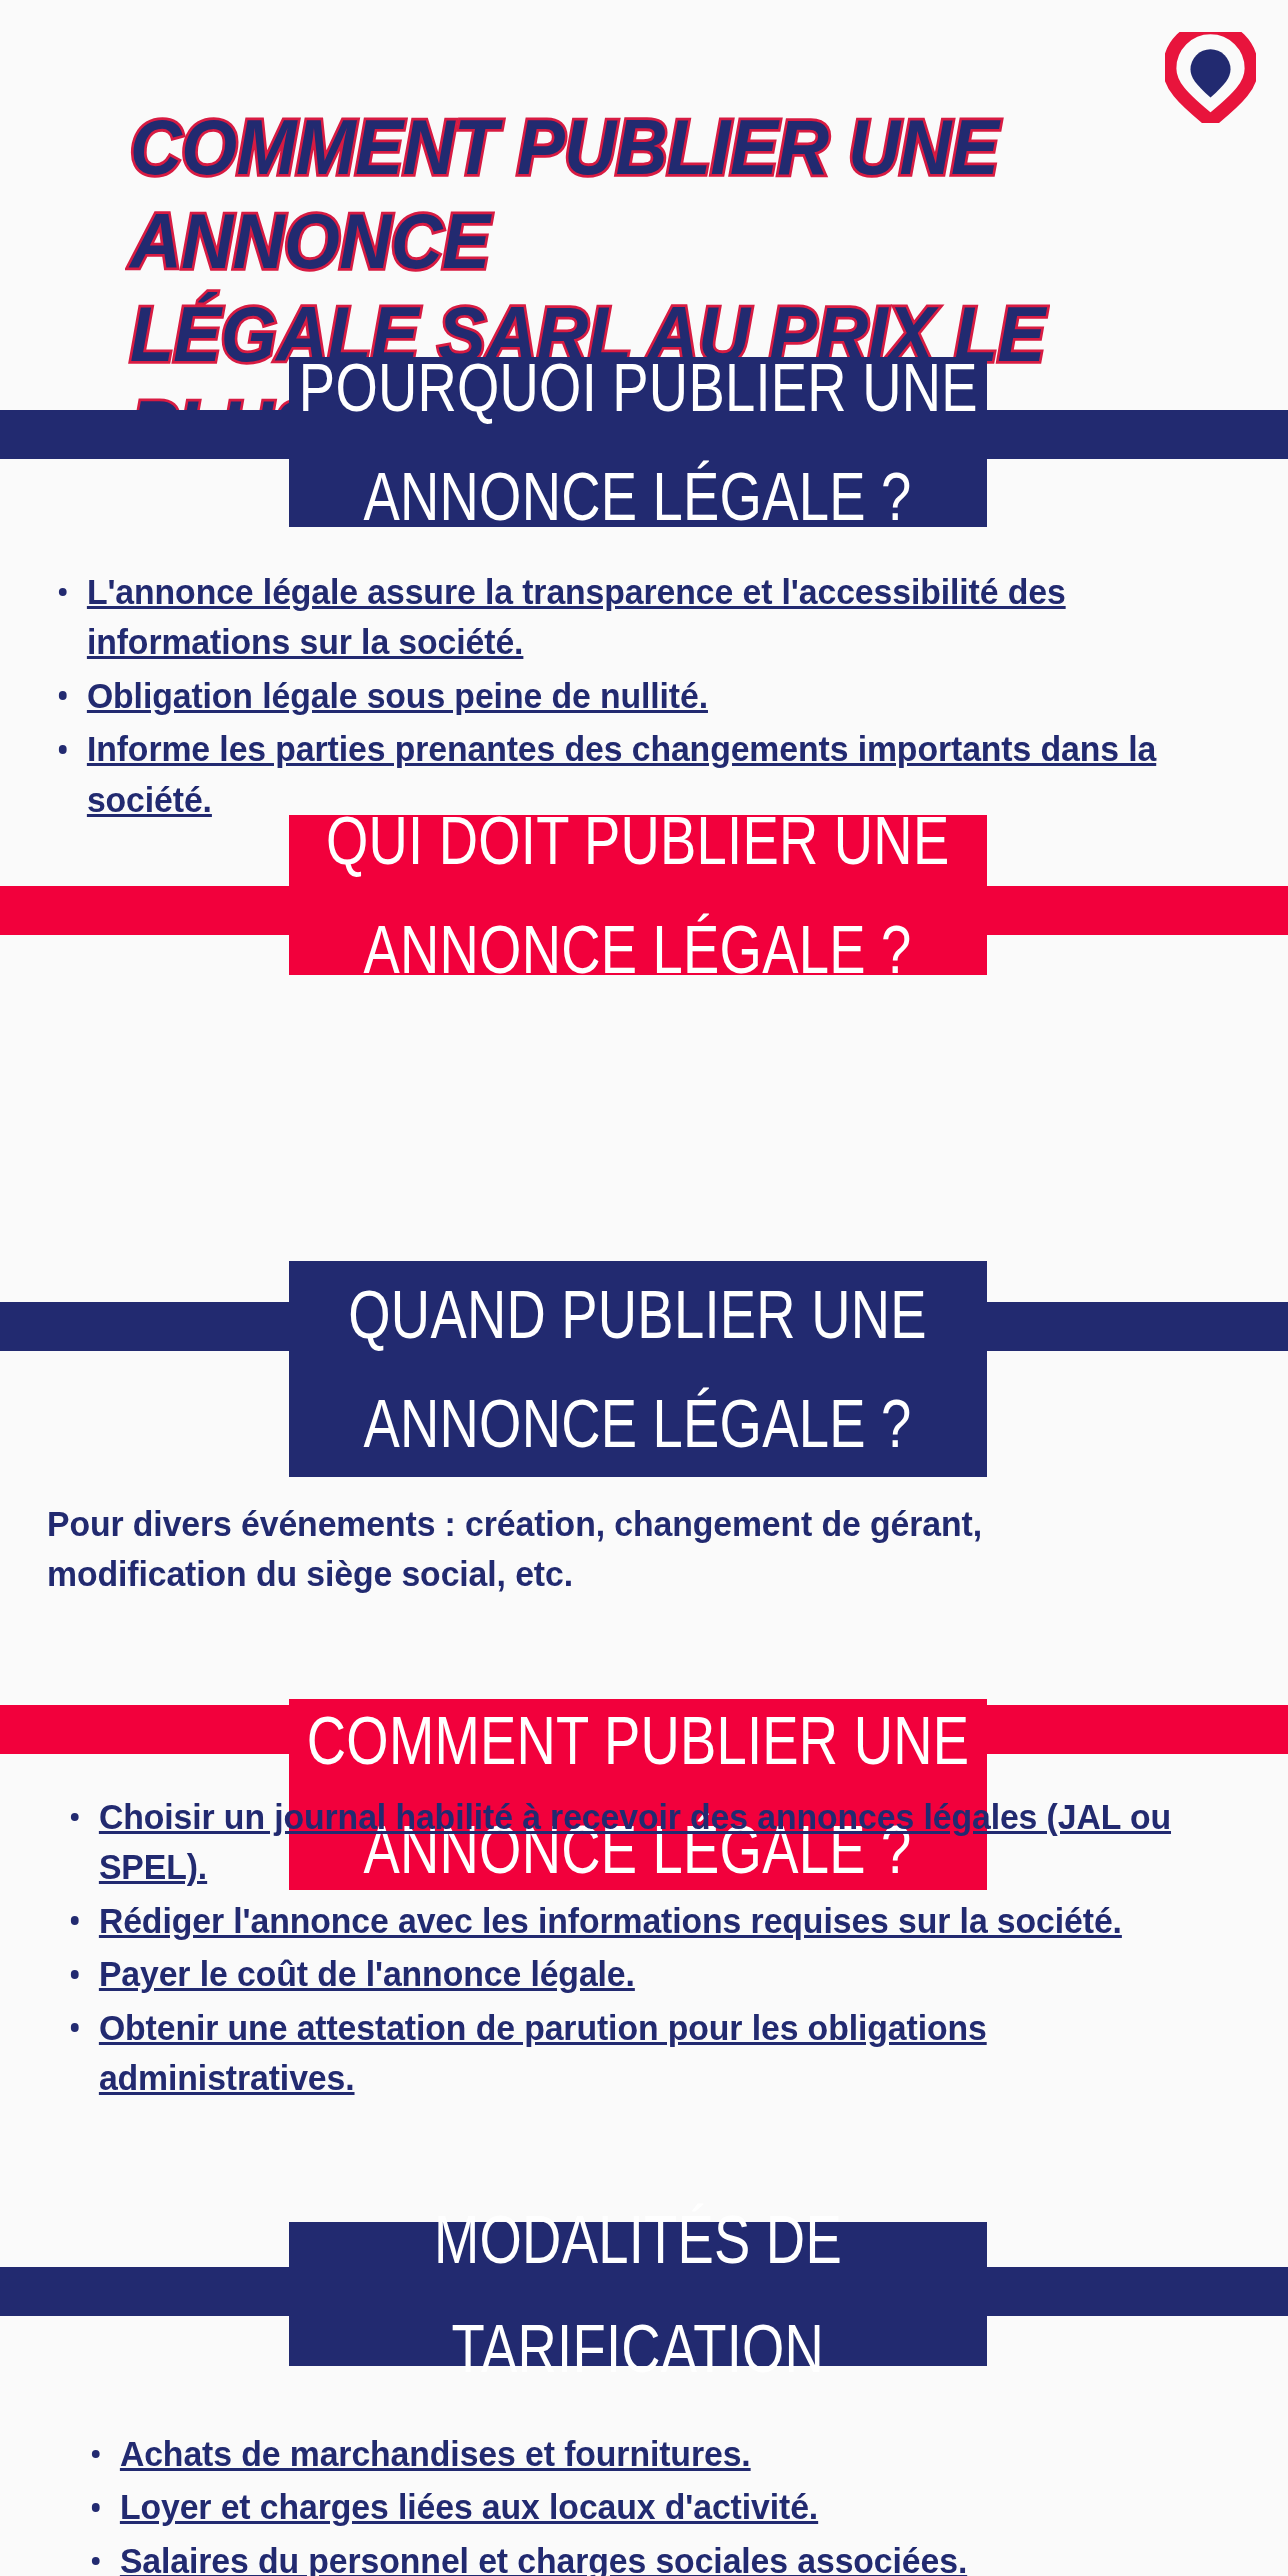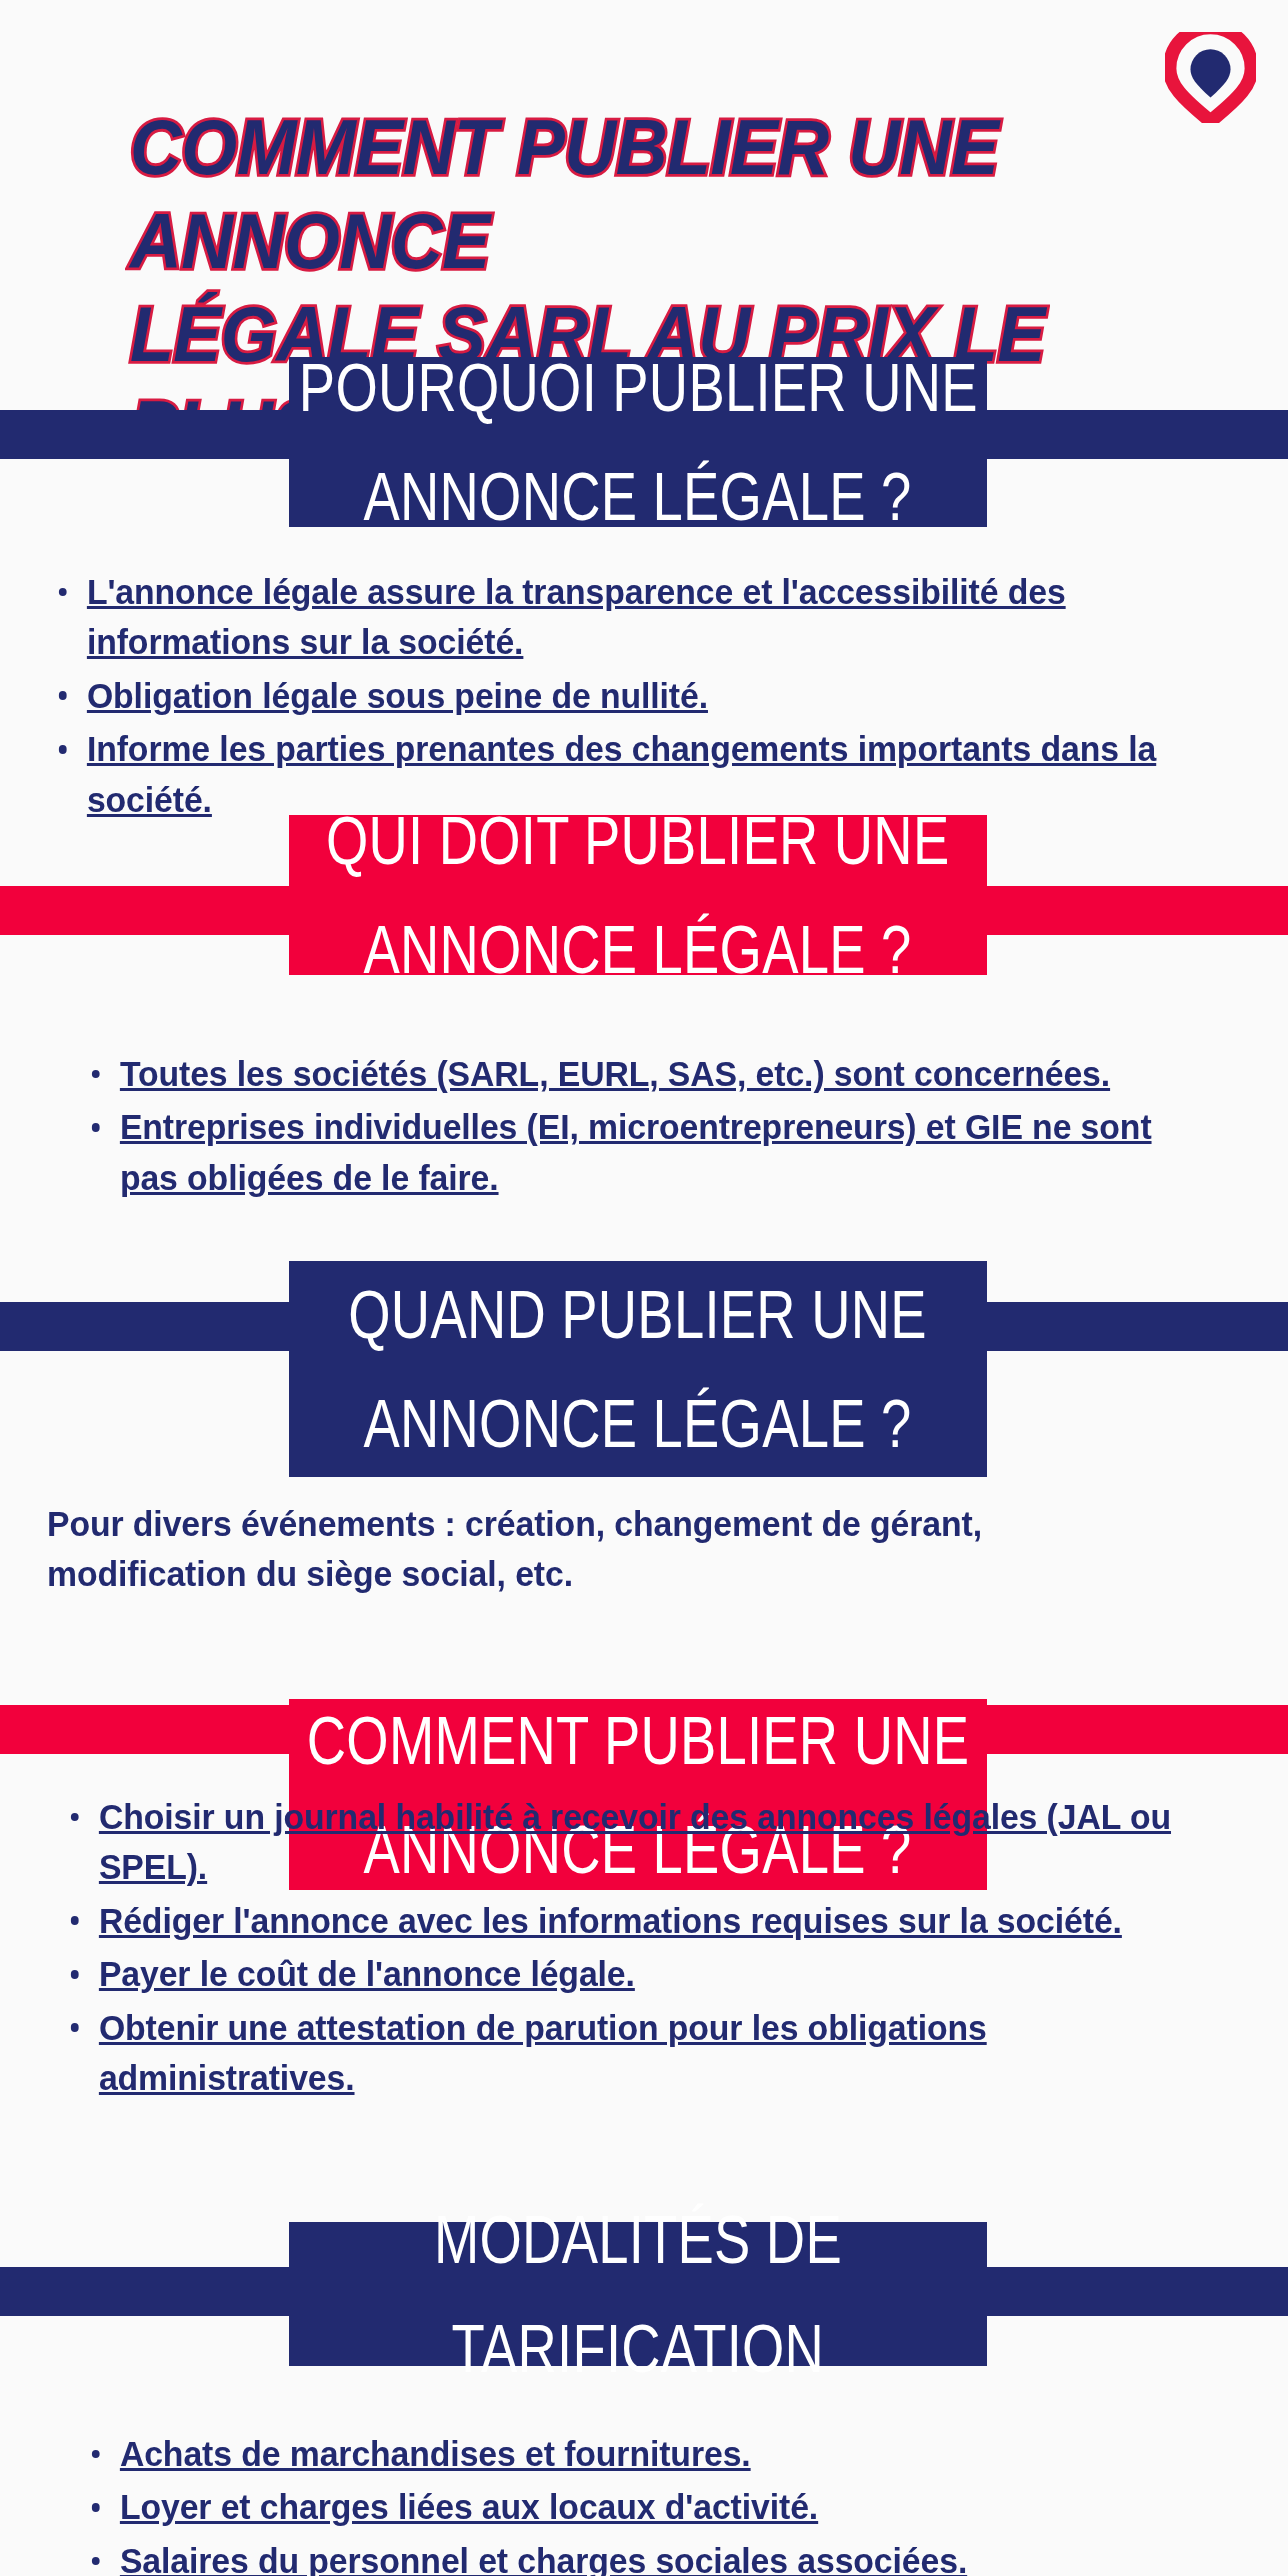--- a/index.html
+++ b/index.html
@@ -125,24 +125,20 @@
     <li>Informe les parties prenantes des changements importants dans la société.</li>
   </ul>
 
   <div class="sec-head">
     <div class="sec-bar red" style="top:886px;height:49px;"></div>
     <div class="sec-block red" style="top:815px;height:160px;">
       <div class="sec-line">QUI DOIT PUBLIER UNE</div>
       <div class="sec-line">ANNONCE LÉGALE ?</div>
     </div>
   </div>
-  <ul class="blist" style="left:89px;top:1049px;width:1164px;">
-    <li>Toutes les sociétés (SARL, EURL, SAS, etc.) sont concernées.</li>
-    <li>Entreprises individuelles (EI, microentrepreneurs) et GIE ne sont pas obligées de le faire.</li>
-  </ul>
 
   <div class="sec-head">
     <div class="sec-bar navy" style="top:1302px;height:49px;"></div>
     <div class="sec-block navy" style="top:1261px;height:216px;">
       <div class="sec-line">QUAND PUBLIER UNE</div>
       <div class="sec-line">ANNONCE LÉGALE ?</div>
     </div>
   </div>
   <p class="para" style="left:47px;top:1499px;width:1123px;">Pour divers événements : création, changement de gérant, modification du siège social, etc.</p>
 

